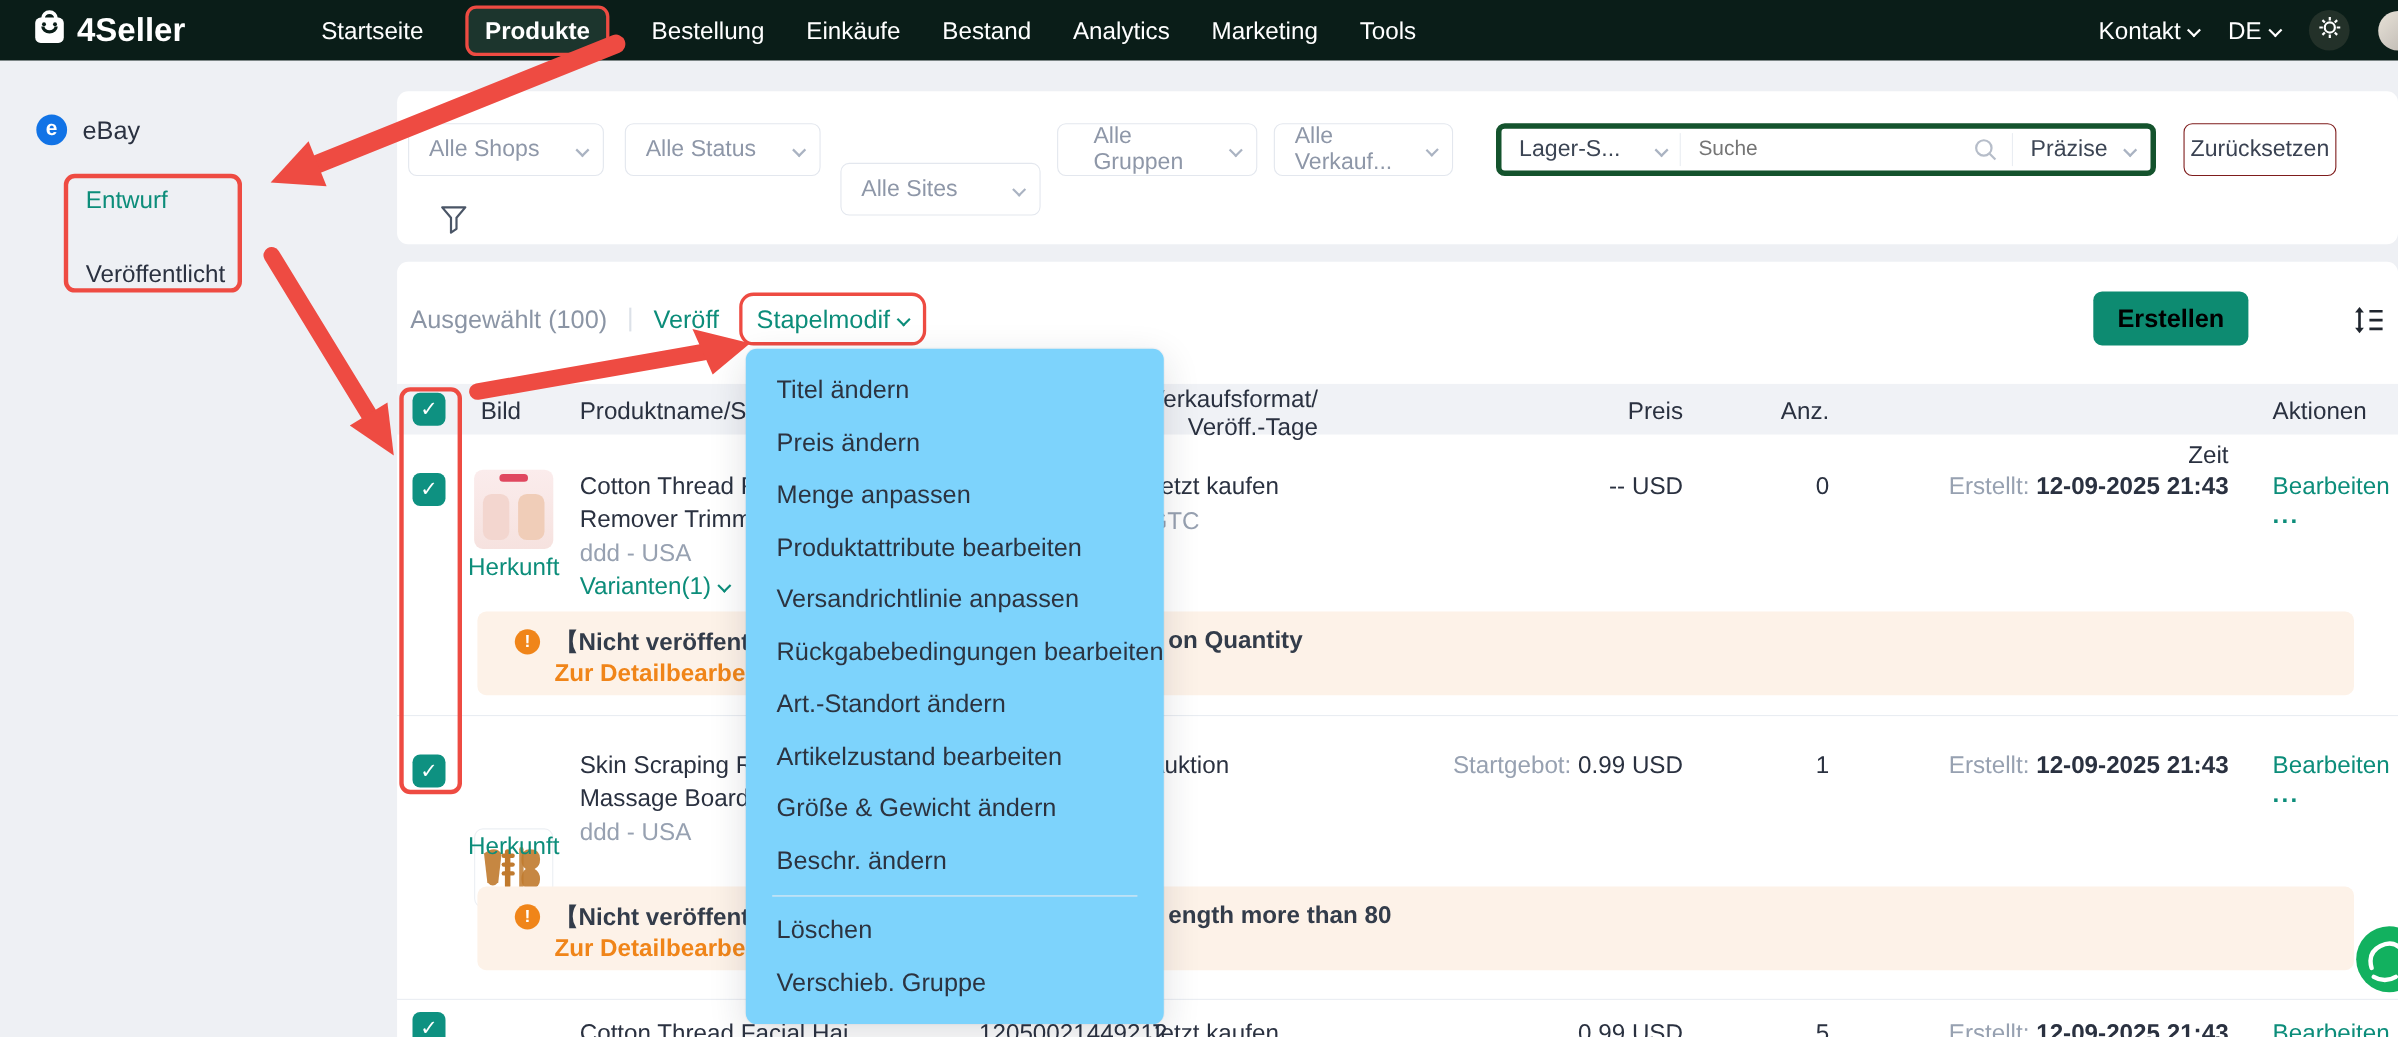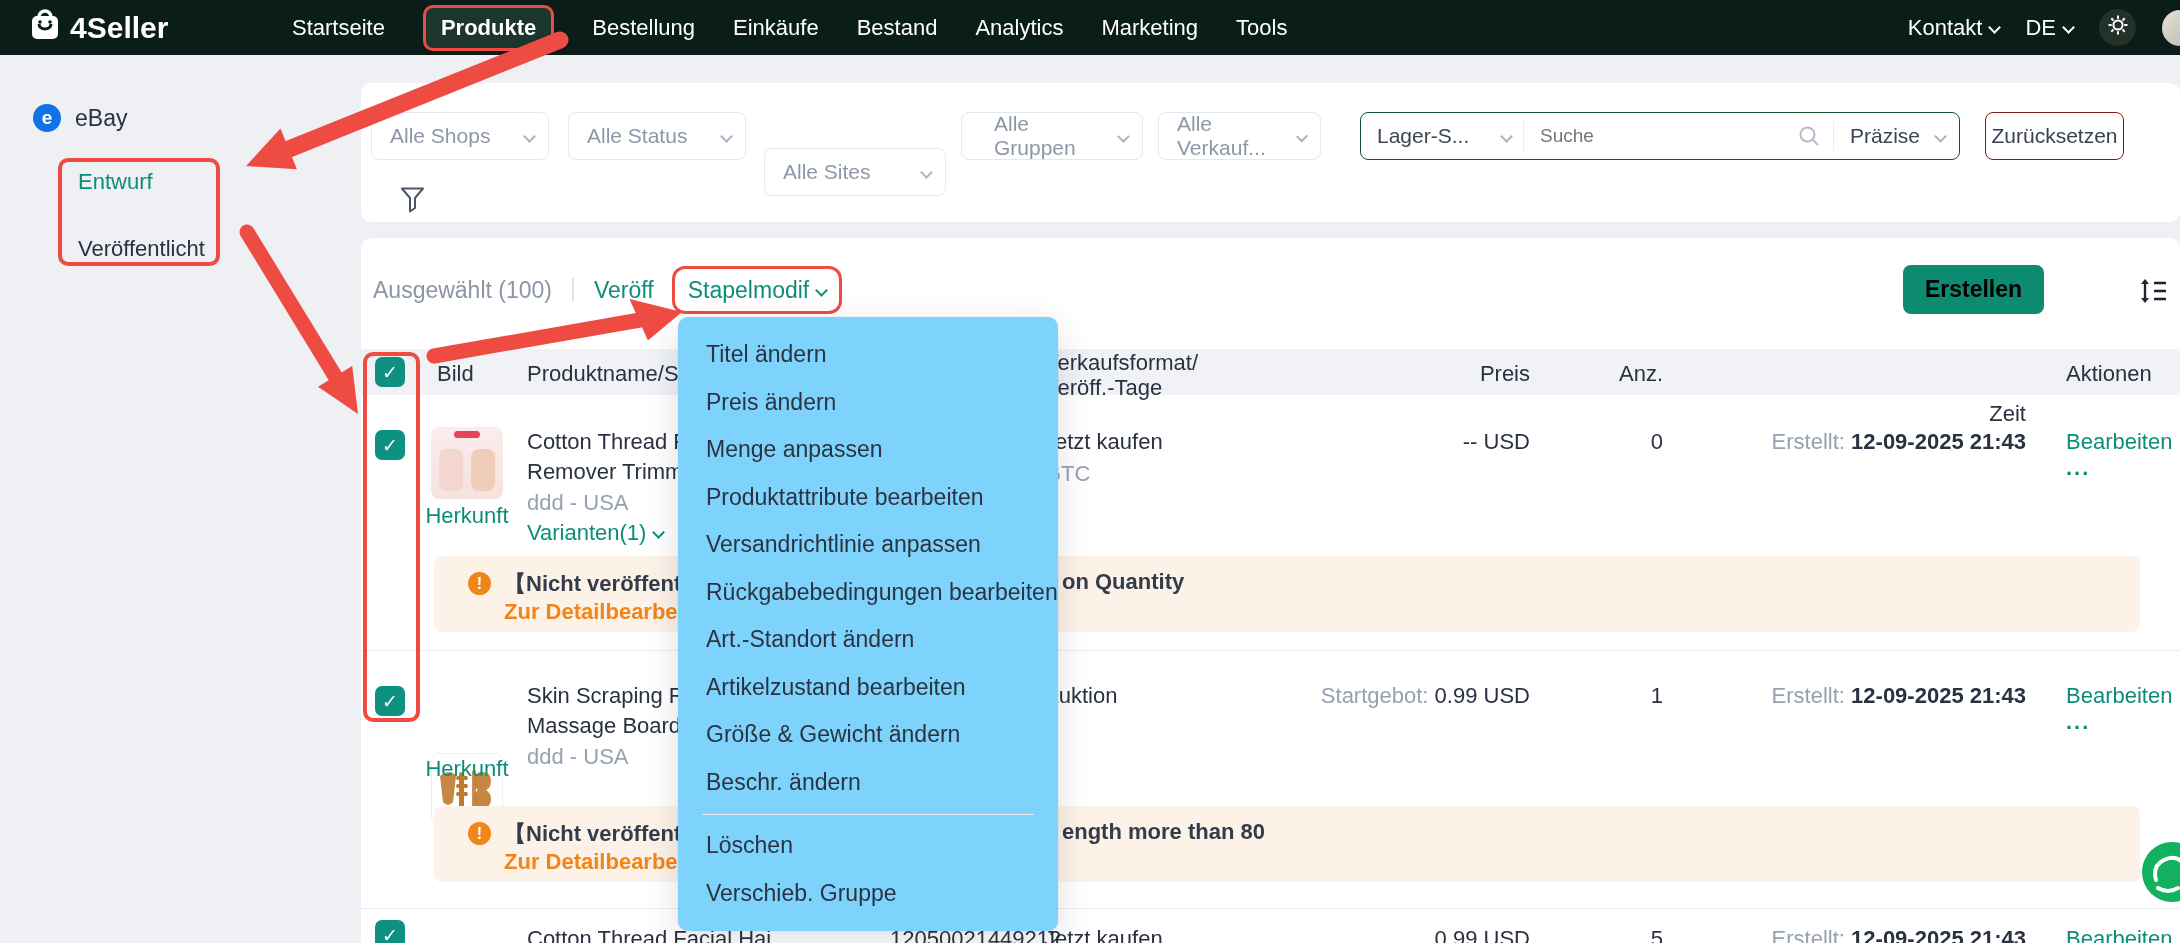--- a/index.html
+++ b/index.html
@@ -1,21 +1,21 @@
 <!DOCTYPE html>
 <html><head>
 <meta charset="utf-8">
 <style>
   html,body{margin:0;padding:0;background:#eef0f4;}
   *{box-sizing:border-box;font-family:"Liberation Sans","DejaVu Sans",sans-serif;}
   .stage{position:relative;width:2180px;height:943px;overflow:hidden;background:#eef0f4;}
   .abs{position:absolute;}
   .card{background:#fff;border-radius:10px;}
   .t-dark{color:#2a3140;} .t-gray{color:#97a1b1;} .t-teal{color:#0c8d7a;} .t-orange{color:#f08519;} .fs22{font-size:22px;} .fs23{font-size:23px;}
-  .w500{font-weight:500;} .w600{font-weight:600;} .w700{font-weight:700;}
+  .w500{font-weight:500;text-align:right;} .w600{font-weight:600;} .w700{font-weight:700;}
   .navbar{left:0;top:0;width:2180px;height:55px;background:#0a1d18;display:flex;align-items:center;}
   .brand{position:absolute;left:30px;top:0;height:55px;display:flex;align-items:center;gap:10px;color:#fff;font-size:30px;font-weight:700;}
   .navlinks{position:absolute;left:292px;top:0;height:55px;display:flex;align-items:center;gap:38px;color:#fff;font-size:22px;}
   .nav-pill{border:3px solid #ee4b42;border-radius:10px;background:#1c352d;padding:7px 15px;font-weight:700;}
   .nav-right{position:absolute;right:0;top:0;height:55px;display:flex;align-items:center;gap:26px;color:#fff;font-size:22px;padding-right:0;}
   .chev{display:inline-block;width:9px;height:9px;border-right:2px solid currentColor;border-bottom:2px solid currentColor;transform:rotate(45deg);margin-left:8px;vertical-align:3px;}
   .chev-gray{color:#aab3c2;}
   .sel{height:48px;border:1px solid #e3e7ee;border-radius:8px;background:#fff;display:flex;align-items:center;justify-content:space-between;padding:0 14px 0 18px;font-size:21px;color:#8e97a8;}
   .cbx{width:30px;height:30px;background:#0e9181;border-radius:7px;color:#fff;display:flex;align-items:center;justify-content:center;font-size:19px;font-weight:700;}
   .warn{background:#fdf2e8;border-radius:8px;}
@@ -96,21 +96,21 @@
     </div>
   <div class="abs sel" style="left:961px;top:112px;width:182px;padding-left:32px;">
       <span>Alle Gruppen</span>
       <span class="chev chev-gray"></span>
     </div>
   <div class="abs sel" style="left:1158px;top:112px;width:163px;">
       <span>Alle Verkauf...</span>
       <span class="chev chev-gray"></span>
     </div>
 
-  <div class="abs" style="left:1360px;top:112px;width:600px;height:48px;border:1px solid #14532d;border-radius:8px;background:#fff;display:flex;align-items:center;">
+  <div class="abs" style="left:1360px;top:112px;width:600px;height:48px;border:5px solid #14532d;border-radius:8px;background:#fff;display:flex;align-items:center;">
     <span style="display:flex;align-items:center;justify-content:space-between;width:163px;padding:0 12px 0 16px;font-size:21px;color:#3c4554;border-right:1px solid #e9edf2;height:30px;">
         <span>Lager-S...</span>
         <span class="chev chev-gray"></span>
       </span>
     <input style="flex: 1 1 0%; border: none; outline: none; font-size: 19px; color: rgb(60, 69, 84); padding: 0px 0px 0px 16px; min-width: 0px; background: transparent;" placeholder="Suche">
     <span style="margin-right:12px;display:flex;">
       <svg width="24" height="24" viewBox="0 0 24 24">
           <circle cx="10.5" cy="10.5" r="7" stroke="#b6bdc9" stroke-width="2" fill="none"></circle>
           <path d="M15.8 15.8 L21 21" stroke="#b6bdc9" stroke-width="2"></path>
         </svg>

